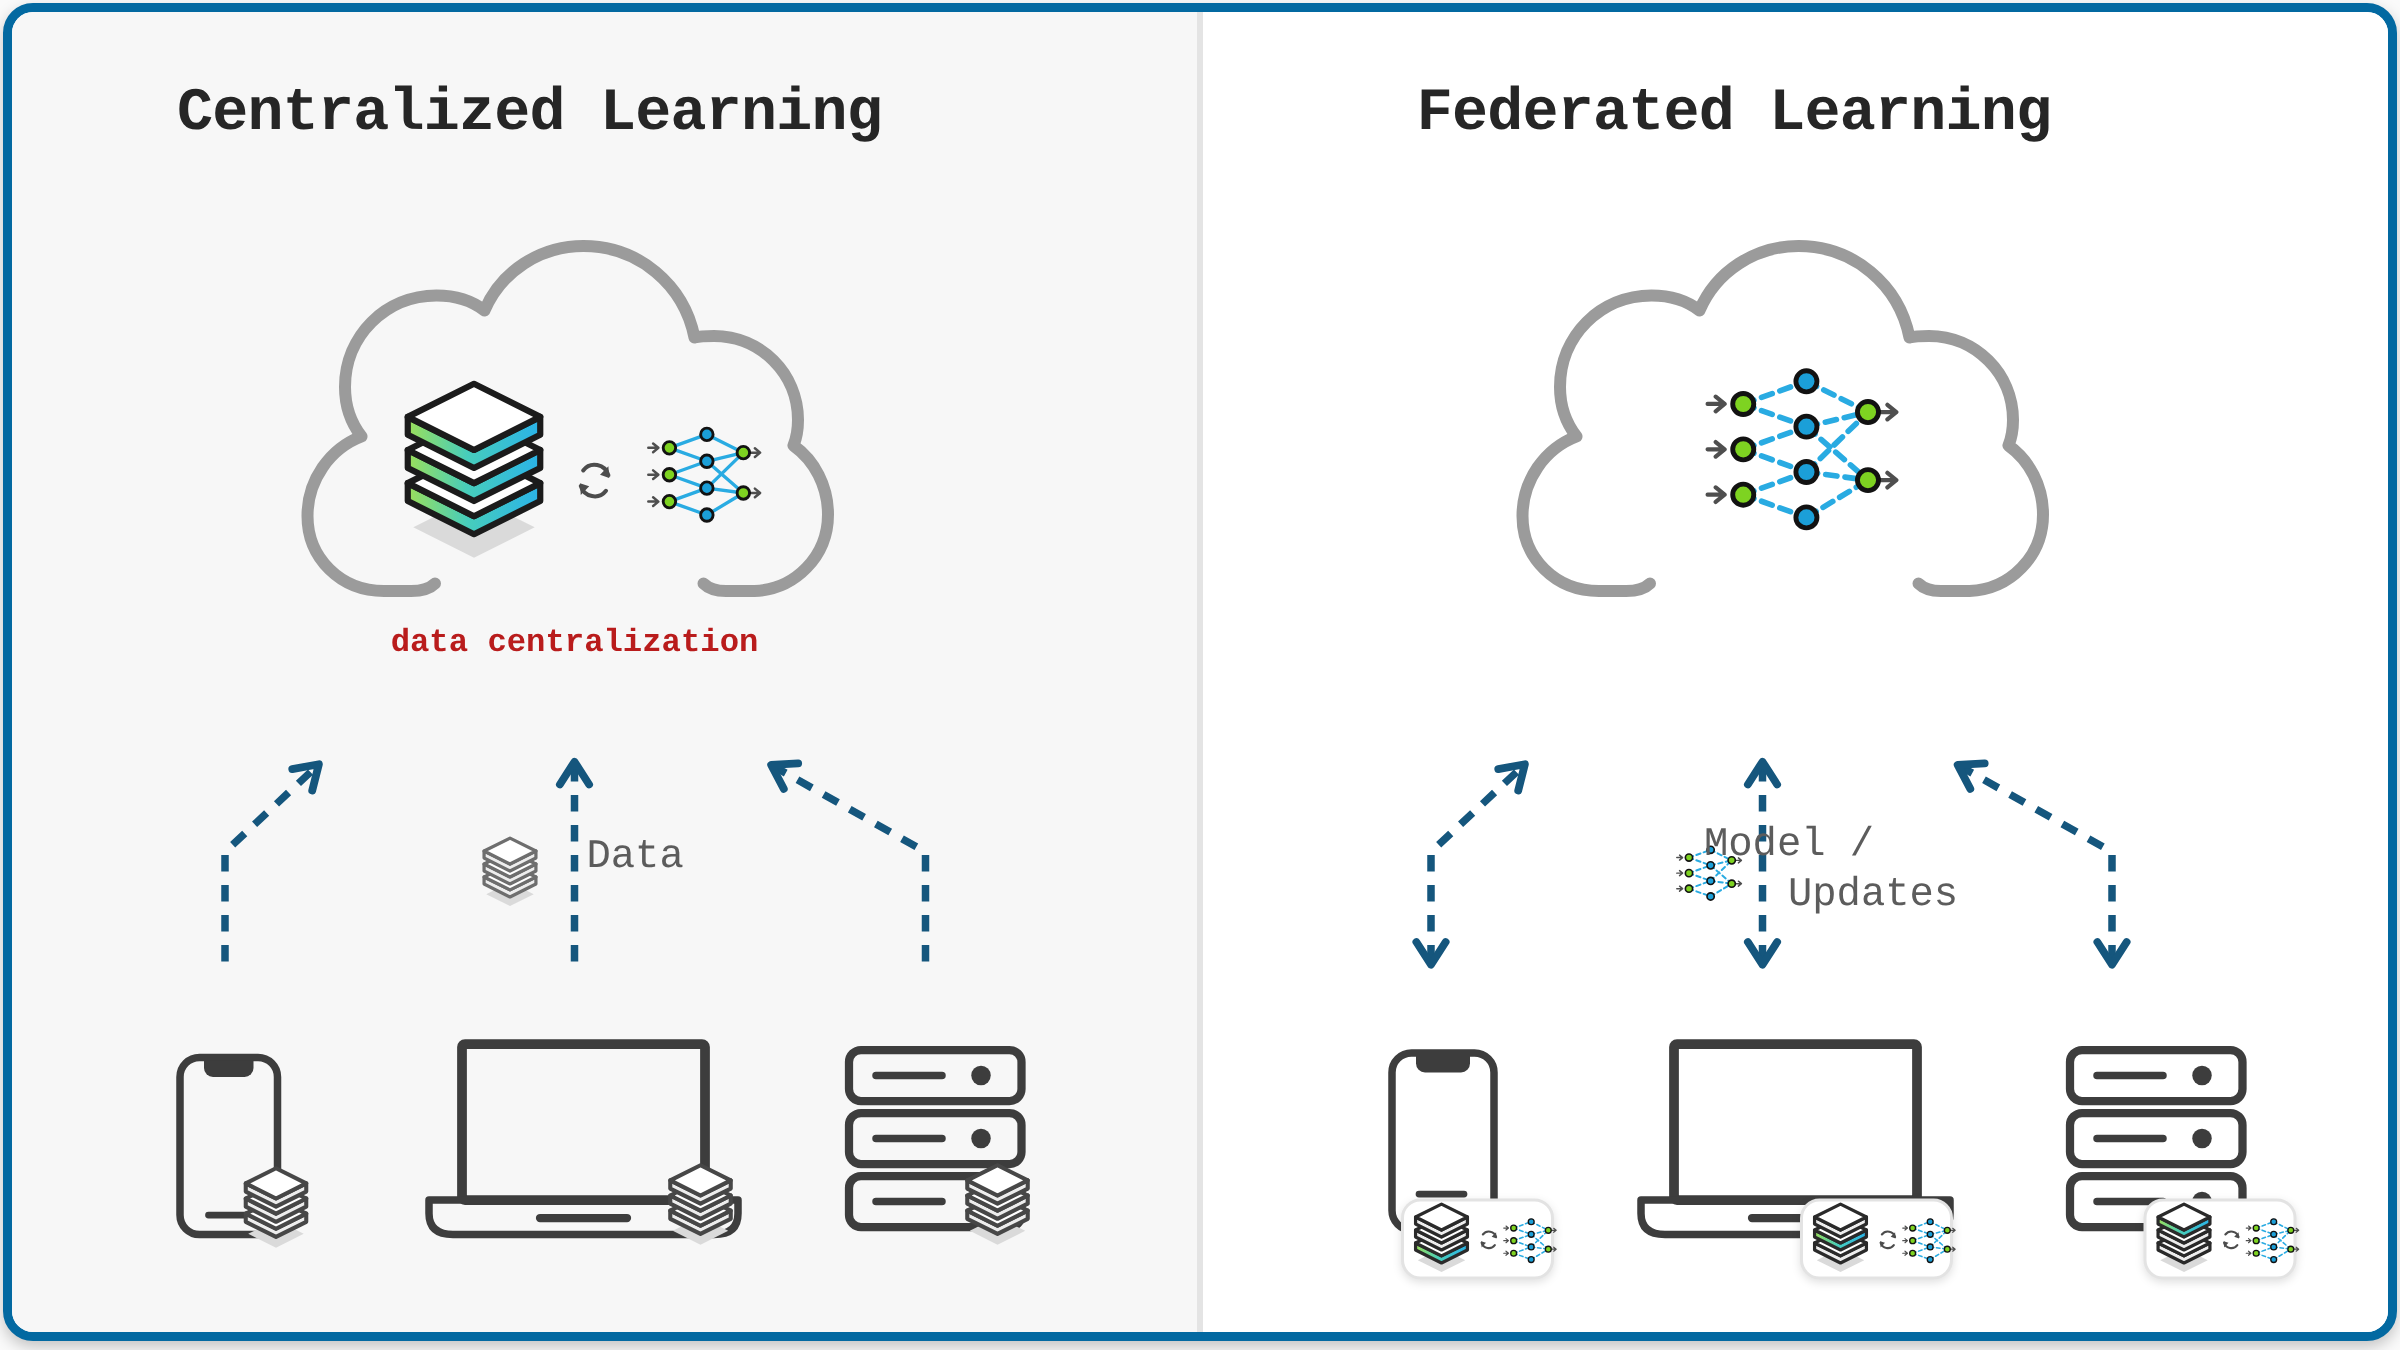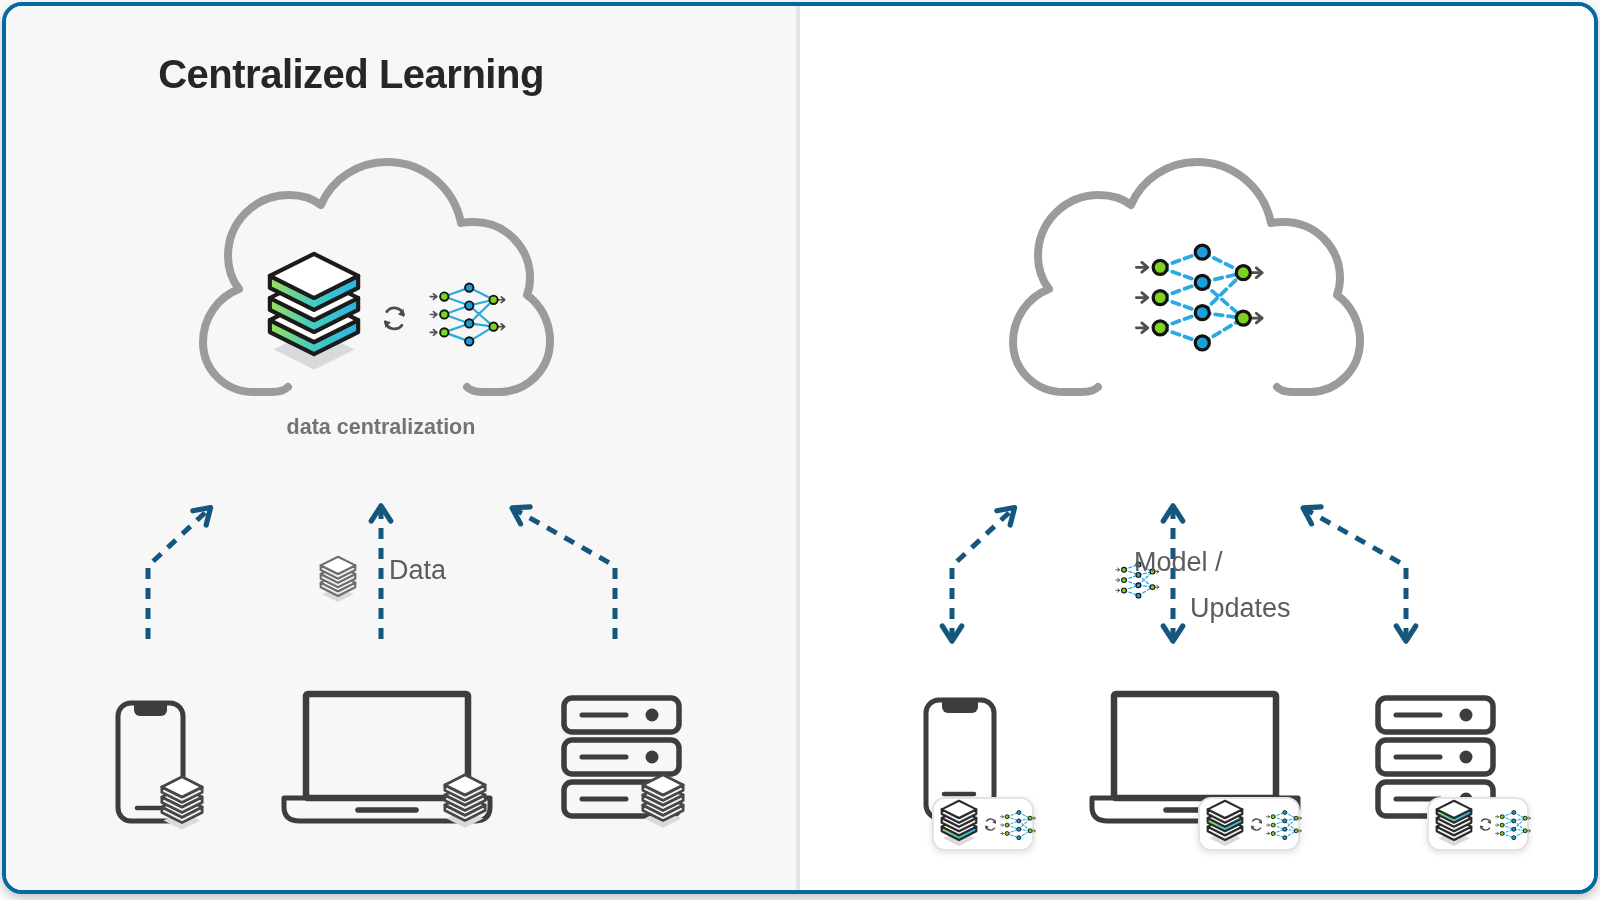--- a/index.html
+++ b/index.html
@@ -1,25 +1,25 @@
 <!DOCTYPE html>
 <html style="--accent_green: #7ed321; --accent_blue: #1b9fd8; --line_cyan: #29abe2; --arrow_navy: #15567d; --outline_dark: #3d3d3d; --cloud_gray: #9b9b9b; --grad_green: #9fe056; --grad_teal: #47cdbb; --grad_blue: #29b2ea; --panel_left_bg: #f7f7f7; --panel_right_bg: #ffffff; --text_dark: #262626; --text_gray: #5c5c5c; --badge_border: #e3e3e3;"><head>
 <meta charset="utf-8">
 <style>
   html,body{margin:0;padding:0;background:#fafafa;overflow:hidden;}
   .canvas{position:relative;width:1600px;height:900px;font-family:"Liberation Sans",sans-serif;}
   .card{position:absolute;inset:2px 2px 6px 2px;border-radius:20px;overflow:hidden;
-        border:4px solid #0369a1;box-shadow:0 4px 10px rgba(0,0,0,0.22);background:#fff;}
+        border:6px solid #0369a1;box-shadow:0 4px 10px rgba(0,0,0,0.22);background:#fff;font-family:Liberation Mono, monospace;}
   .panel-left{position:absolute;left:0;top:0;width:790px;height:100%;background:var(--panel_left_bg,#f7f7f7);}
   .panel-right{position:absolute;left:794px;top:0;right:0;height:100%;background:var(--panel_right_bg,#ffffff);}
   .divider{position:absolute;left:790px;top:0;width:4px;height:100%;background:#e4e4e4;}
   svg.layer{position:absolute;left:0;top:0;}
   .txt{position:absolute;color:var(--text_dark,#262626);}
   .title{font-size:40px;font-weight:800;letter-spacing:-0.5px;text-align:center;width:600px;}
-  .caption{font-size:21.5px;font-weight:700;text-align:center;width:600px;color:#737373;}
+  .caption{font-size:21.5px;font-weight:700;text-align:center;width:600px;color:#b91c1c;}
   .flowlabel{font-size:27px;font-weight:500;color:var(--text_gray,#5c5c5c);line-height:33px;}
   
   .cloud{stroke:var(--cloud_gray,#9b9b9b);stroke-width:8;fill:none;stroke-linecap:round;stroke-linejoin:round;}
   .flow{stroke:var(--arrow_navy,#15567d);stroke-width:5;fill:none;stroke-dasharray:11 9;stroke-linejoin:round;}
   .flow-head{fill:none;stroke:var(--arrow_navy,#15567d);stroke-width:2.4;stroke-linecap:round;stroke-linejoin:round;}
   .nn-edge{stroke:var(--line_cyan,#29abe2);stroke-width:3.5;fill:none;stroke-dasharray:var(--dash,none);stroke-linecap:round;}
   .nn-arrow{stroke:#4f4f4f;stroke-width:2.6;fill:none;stroke-linecap:round;stroke-linejoin:round;}
   .nn-node-in{fill:var(--accent_green,#7ed321);stroke:#121212;stroke-width:3;}
   .nn-node-hid{fill:var(--accent_blue,#1b9fd8);stroke:#121212;stroke-width:3;}
   .dev{stroke:var(--outline_dark,#3d3d3d);fill:none;stroke-linecap:round;stroke-linejoin:round;}
@@ -248,20 +248,21 @@
         <g transform="translate(1472,811) scale(0.42)">
           <use href="#sync-g"></use>
         </g>
         <g transform="translate(1488,802) scale(0.30)" style="--dash:8 6;">
           <use href="#nn"></use>
         </g>
       </g>
     </svg>
 
     <div class="txt title" style="left:45px;top:46px;">Centralized Learning</div>
+    <div class="txt title" style="left:848px;top:46px;">Federated Learning</div>
 
     <div class="txt caption" style="left:75px;top:409px;">data centralization</div>
 
     <div class="txt flowlabel" style="left:383px;top:548px;">Data</div>
     <div class="txt flowlabel" style="left:1128px;top:540px;">Model /</div>
-    <div class="txt flowlabel" style="left:1184px;top:573px;margin-top:13px;">Updates</div>
+    <div class="txt flowlabel" style="left:1184px;top:573px;">Updates</div>
   </div>
 </div>
 
 </body></html>

